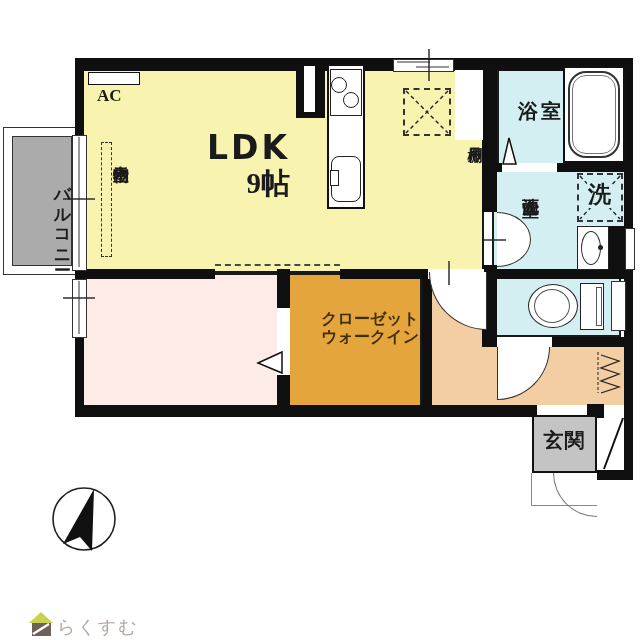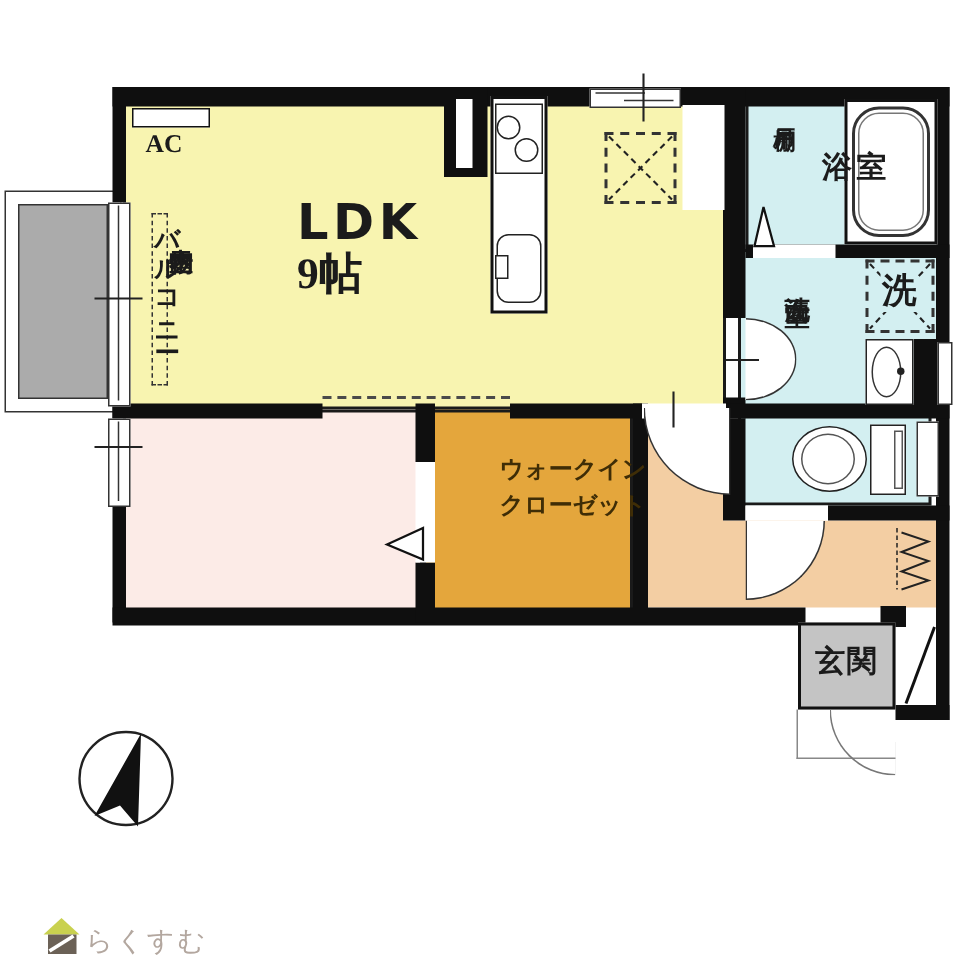--- a/index.html
+++ b/index.html
@@ -7,21 +7,21 @@
          font-family:"DejaVu Sans","Liberation Sans",sans-serif;color:#111;}
   .abs{position:absolute;box-sizing:border-box;}
   .room{position:absolute;box-sizing:border-box;border:2px solid #1a1a1a;}
   .wall{position:absolute;background:#0f0f0f;z-index:2;}
   .gap{position:absolute;background:#fff;z-index:3;}
   .win{position:absolute;background:#fff;border:1px solid #333;z-index:3;}
   .fix{position:absolute;box-sizing:border-box;background:#fff;z-index:3;}
   .disc{position:absolute;box-sizing:border-box;background:#fff;z-index:4;}
   .lbl{position:absolute;z-index:6;font-weight:700;color:#1b1b1b;line-height:1.12;}
   .vert{writing-mode:vertical-rl;text-orientation:upright;}
-  .ctr{text-align:left;padding-left:48px;}
+  .ctr{text-align:right;}
   svg.ovl{position:absolute;left:0;top:0;z-index:5;pointer-events:none;}
   .dash-open{position:absolute;border-top:2px dashed #4a4a4a;z-index:3;}
 </style>
 </head>
 <body>
 
 <div id="stage">
 
   <div class="room" style="left: 82px; top: 64px; width: 402px; height: 209px; background: rgb(248, 244, 176);"></div>
   <div class="room" style="left: 82px; top: 273px; width: 200px; height: 136px; background: rgb(252, 235, 231);"></div>
@@ -118,22 +118,22 @@
   <div class="disc" style="left:497px;top:347px;width:53px;height:53px;border:1.3px solid #333;border-top:none;border-bottom-right-radius:100% 100%;"></div>
   <div class="disc" style="left:497px;top:212px;width:34px;height:55px;border:1.3px solid #333;border-left:none;border-radius:0 100% 100% 0 / 0 50% 50% 0;"></div>
 
   <div class="lbl ctr" style="left:150px;top:130px;width:140px;">
     <div style="font-size:33px;letter-spacing:3px;">LDK</div>
     <div style="font-size:29px;font-family:Liberation Serif, serif;">9帖</div>
   </div>
   <div class="lbl" style="left:97px;top:86px;font-size:17px;font-family:Liberation Serif, serif;">AC</div>
   <div class="lbl vert" style="left:112px;top:152px;font-size:16px;font-weight:700;letter-spacing:1px;">室内物干</div>
   <div class="lbl ctr" style="left:285px;top:304px;width:134px;color:#3f2d06;">
+    <div style="font-size:16px;margin-top:6px;">クローゼット</div>
     <div style="font-size:16px;">ウォークイン</div>
-    <div style="font-size:16px;margin-top:6px;">クローゼット</div>
   </div>
   <div class="lbl ctr" style="left:500px;top:100px;width:64px;font-size:20px;letter-spacing:3px;">浴室</div>
   <div class="lbl vert" style="left:521px;top:184px;font-size:17px;letter-spacing:2px;">洗面室</div>
   <div class="lbl" style="left:587px;top:182px;font-size:23px;background:#d3eff1;padding:0 1px;z-index:6;">洗</div>
   <div class="lbl vert ctr" style="left:455px;top:74px;width:28px;height:62px;font-size:15px;">吊戸棚</div>
 
   <svg class="ovl" width="640" height="640" viewBox="0 0 640 640">
 
     <g stroke="#222" stroke-width="1.4" stroke-dasharray="4 3">
       <line x1="406" y1="91" x2="448" y2="133"></line>

